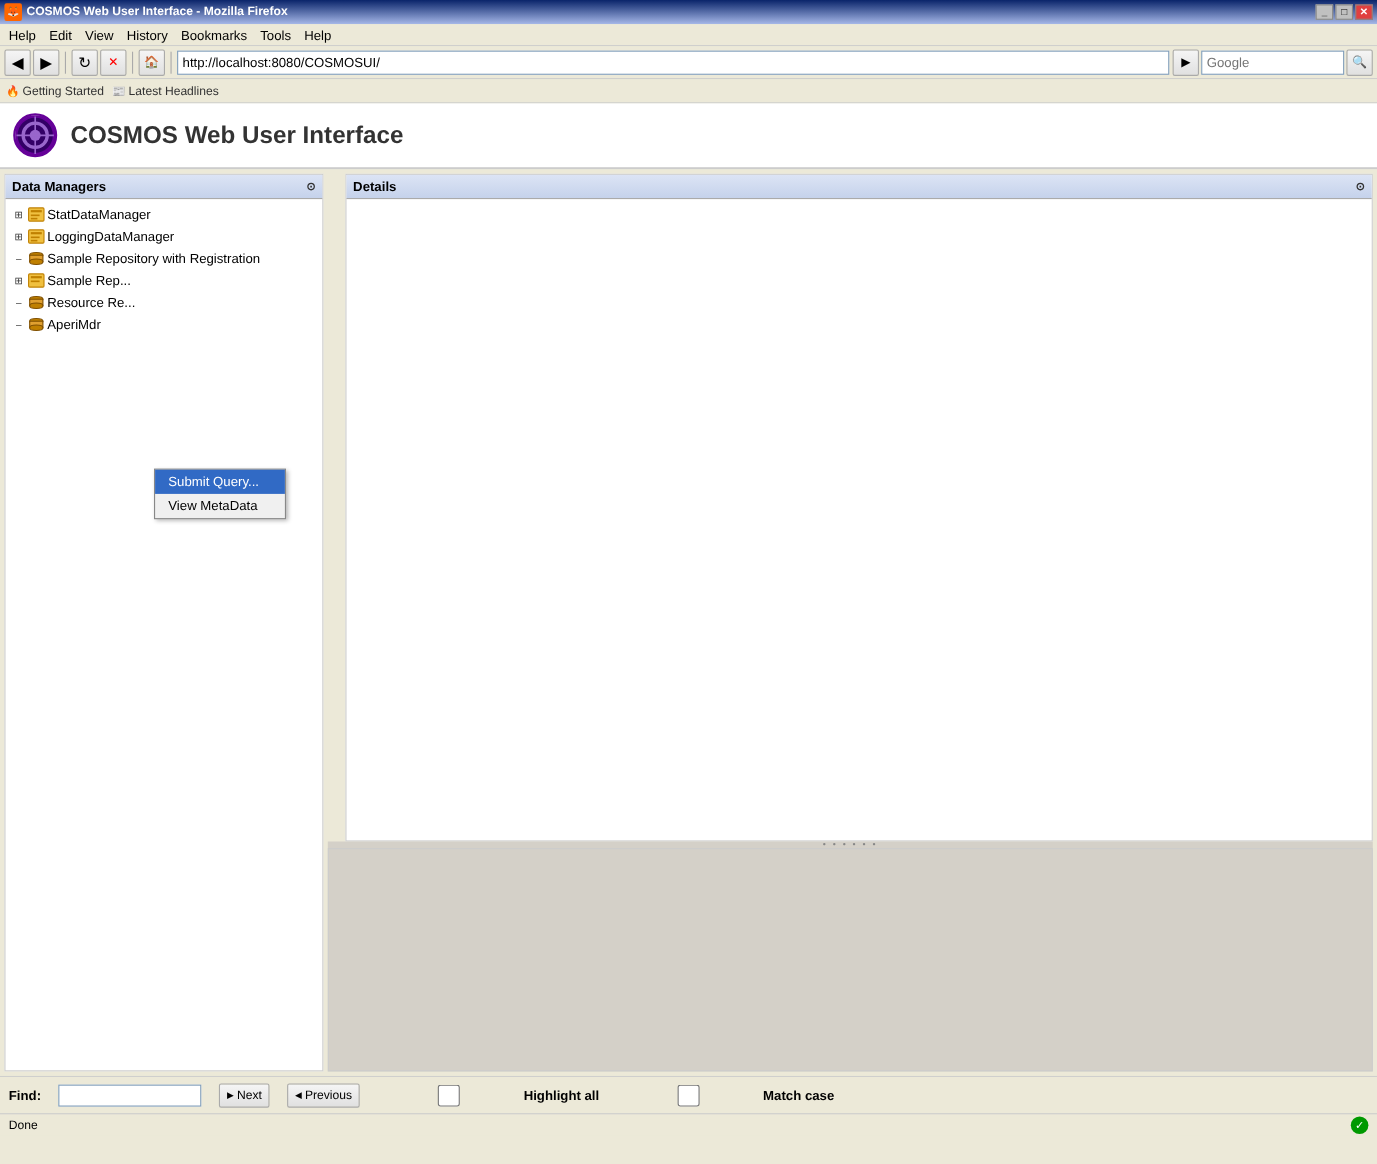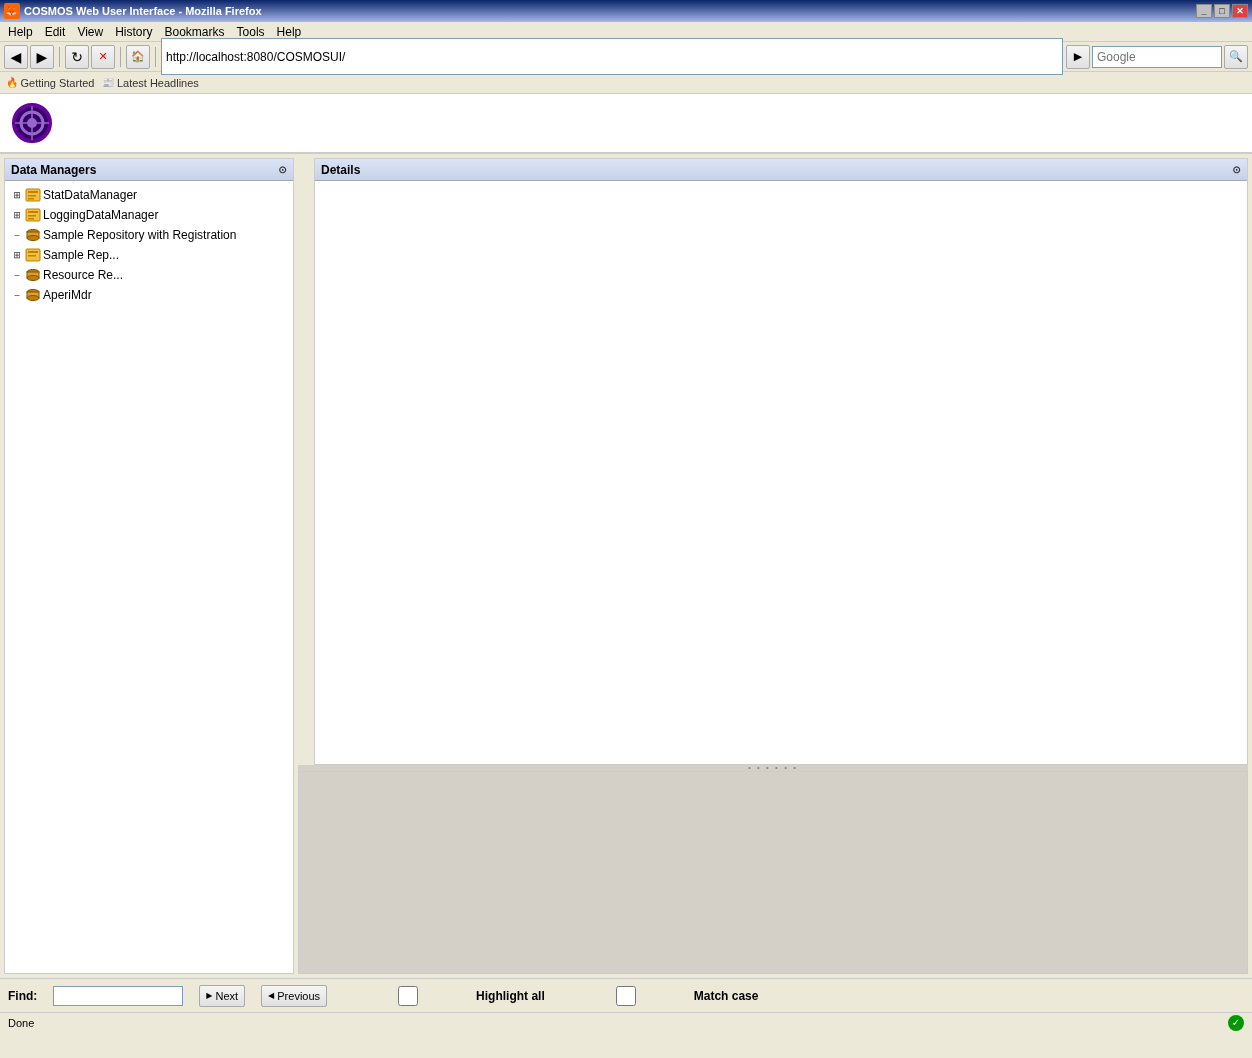--- a/index.html
+++ b/index.html
@@ -289,21 +289,21 @@
   <div class="tb-btn" style="font-size:14px;">◀</div>
   <div class="tb-btn" style="font-size:14px;">▶</div>
   <div class="tb-sep"></div>
   <div class="tb-btn" style="font-size:14px;">↻</div>
   <div class="tb-btn" style="color:red;">✕</div>
   <div class="tb-sep"></div>
   <div class="tb-btn">🏠</div>
   <div class="tb-sep"></div>
 
   <div style="display:flex;align-items:center;gap:3px;flex:1;">
-    <input type="text" style="flex: 1 1 0%; height: 37px; border: 1px solid rgb(127, 157, 185); padding: 0px 4px; font-size: 12px; background: white;" value="http://localhost:8080/COSMOSUI/">
+    <input type="text" style="flex: 1 1 0%; height: 22px; border: 1px solid rgb(127, 157, 185); padding: 0px 4px; font-size: 12px; background: white;" value="http://localhost:8080/COSMOSUI/">
     <div class="tb-btn" style="font-size:11px;">▶</div>
   </div>
   <div style="display:flex;align-items:center;gap:2px;justify-content:flex-end;">
     <input type="text" placeholder="Google" style="height: 22px; border: 1px solid rgb(127, 157, 185); padding: 0px 4px; font-size: 12px; width: 130px; background: white;">
     <div class="tb-btn" style="font-size:11px;">🔍</div>
   </div>
 </div>
 
 <div id="booksbar">
   <div class="bmark-item">
@@ -319,20 +319,21 @@
 <div id="appheader">
   <div class="app-logo">
     <svg width="36" height="36" viewBox="0 0 36 36">
       <circle cx="18" cy="18" r="17" fill="#330066" stroke="#660099" stroke-width="2"></circle>
       <circle cx="18" cy="18" r="11" fill="none" stroke="#9966cc" stroke-width="3"></circle>
       <circle cx="18" cy="18" r="5" fill="#9966cc"></circle>
       <line x1="18" y1="1" x2="18" y2="35" stroke="#9966cc" stroke-width="1.5"></line>
       <line x1="1" y1="18" x2="35" y2="18" stroke="#9966cc" stroke-width="1.5"></line>
     </svg>
   </div>
+  <h1>COSMOS Web User Interface</h1>
 </div>
 
 <div id="maincontent" style="display:flex;height:calc(1058px - 22px - 20px - 30px - 26px - 22px - 60px - 34px - 20px);background:#ece9d8;position:relative;">
 
   <div id="leftpanel">
     <div class="panel-header">
       <span>Data Managers</span>
       <span class="panel-icon">⊙</span>
     </div>
     <div class="tree-area">
@@ -424,20 +425,28 @@
       <div style="flex:1;"></div>
     </div>
 
     <div class="resize-handle">
       <span class="resize-dots">• • • • • •</span>
     </div>
 
     <div class="bottom-panel" style="flex:1;background:#d4d0c8;border:1px solid #ccc;"></div>
   </div>
 
+  <div id="contextmenu">
+    <div class="ctx-item highlighted">
+      <span>Submit Query...</span>
+    </div>
+    <div class="ctx-item">
+      <span>View MetaData</span>
+    </div>
+  </div>
 
 </div>
 
 <div id="findbar">
   <label>Find:</label>
   <input type="text" style="height: 20px; border: 1px solid rgb(127, 157, 185); padding: 0px 4px; font-size: 12px; width: 130px; background: white;">
   <div class="find-btn">
     <span style="font-size:8px;">▶</span>
     <span>Next</span>
   </div>

